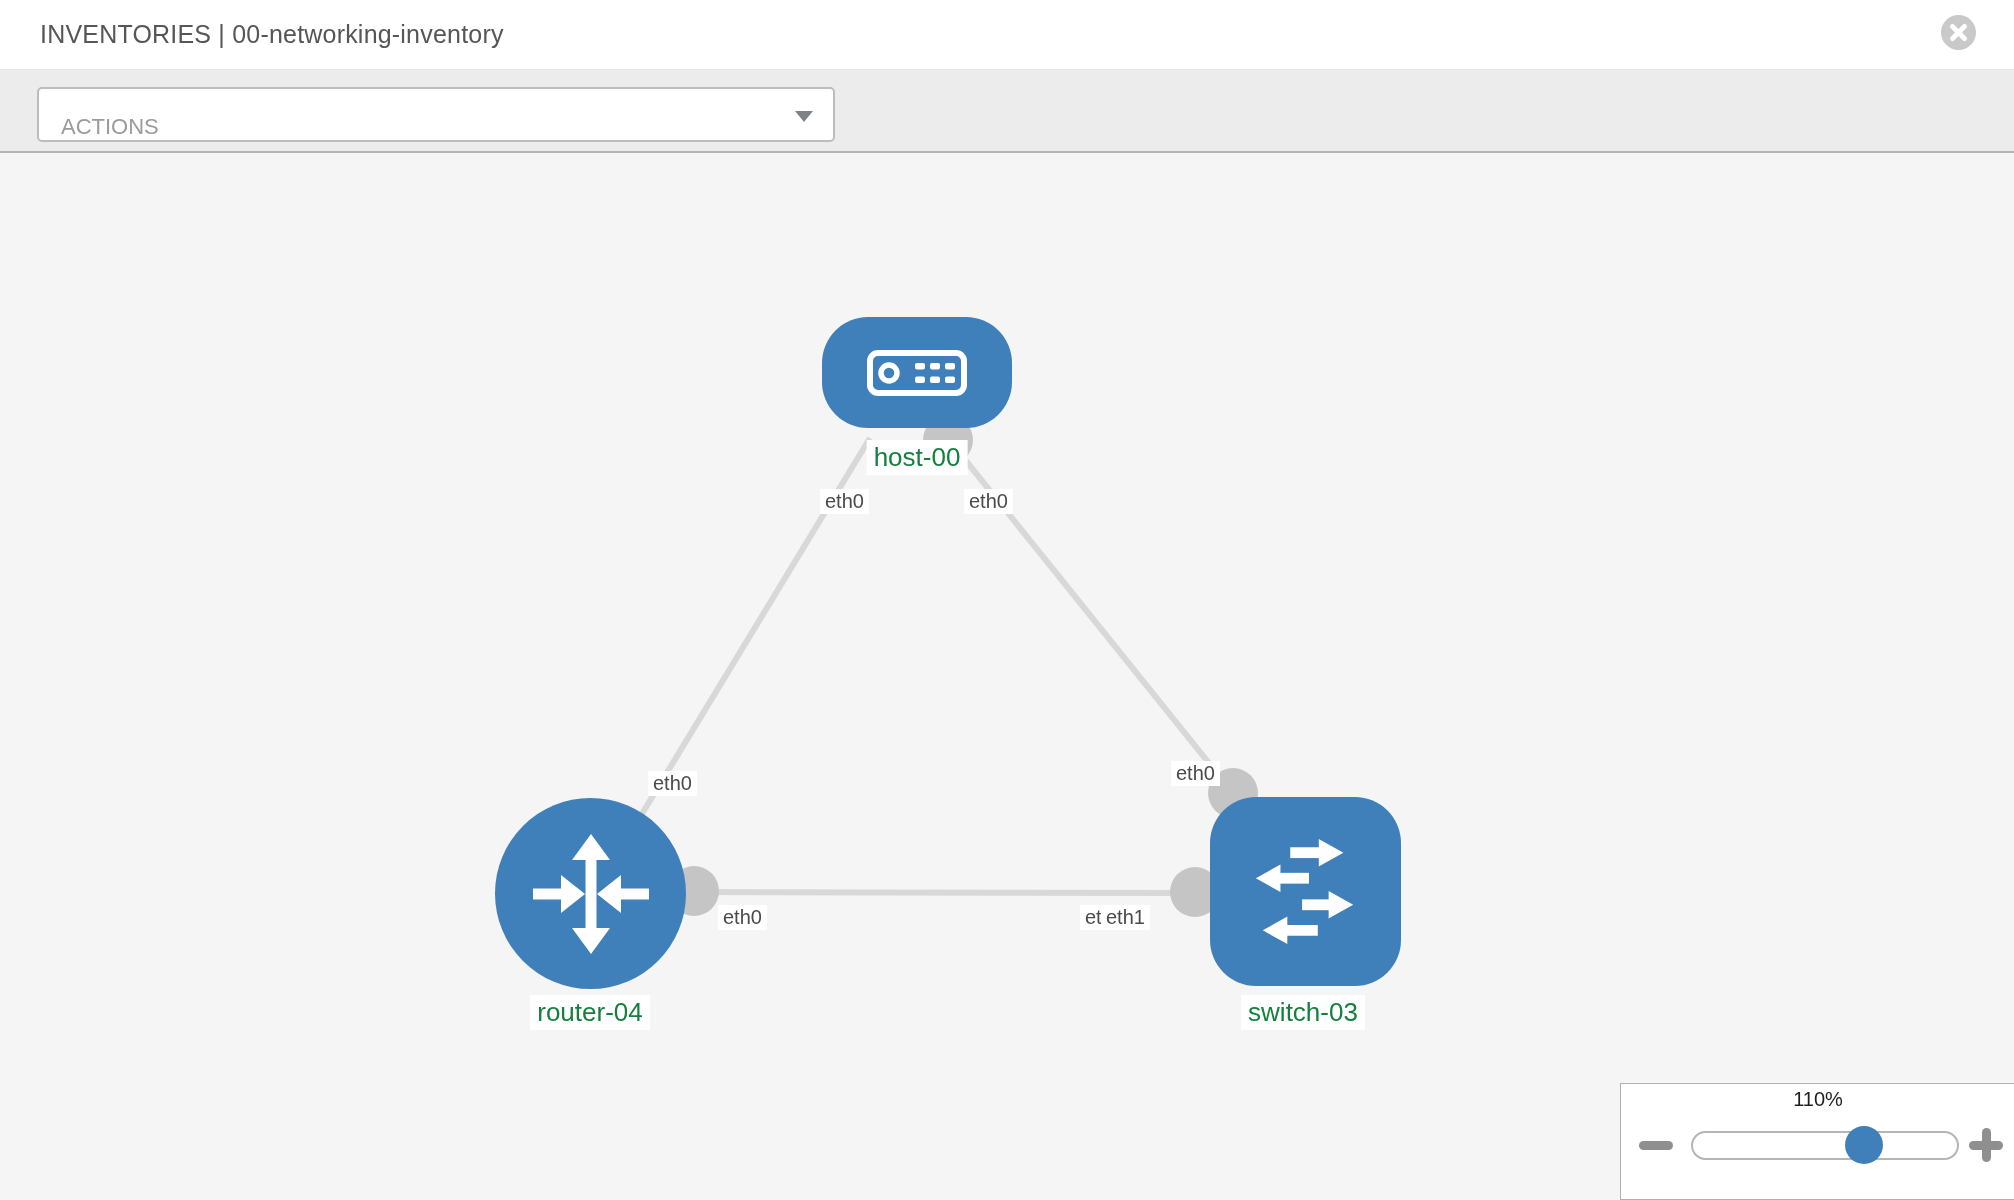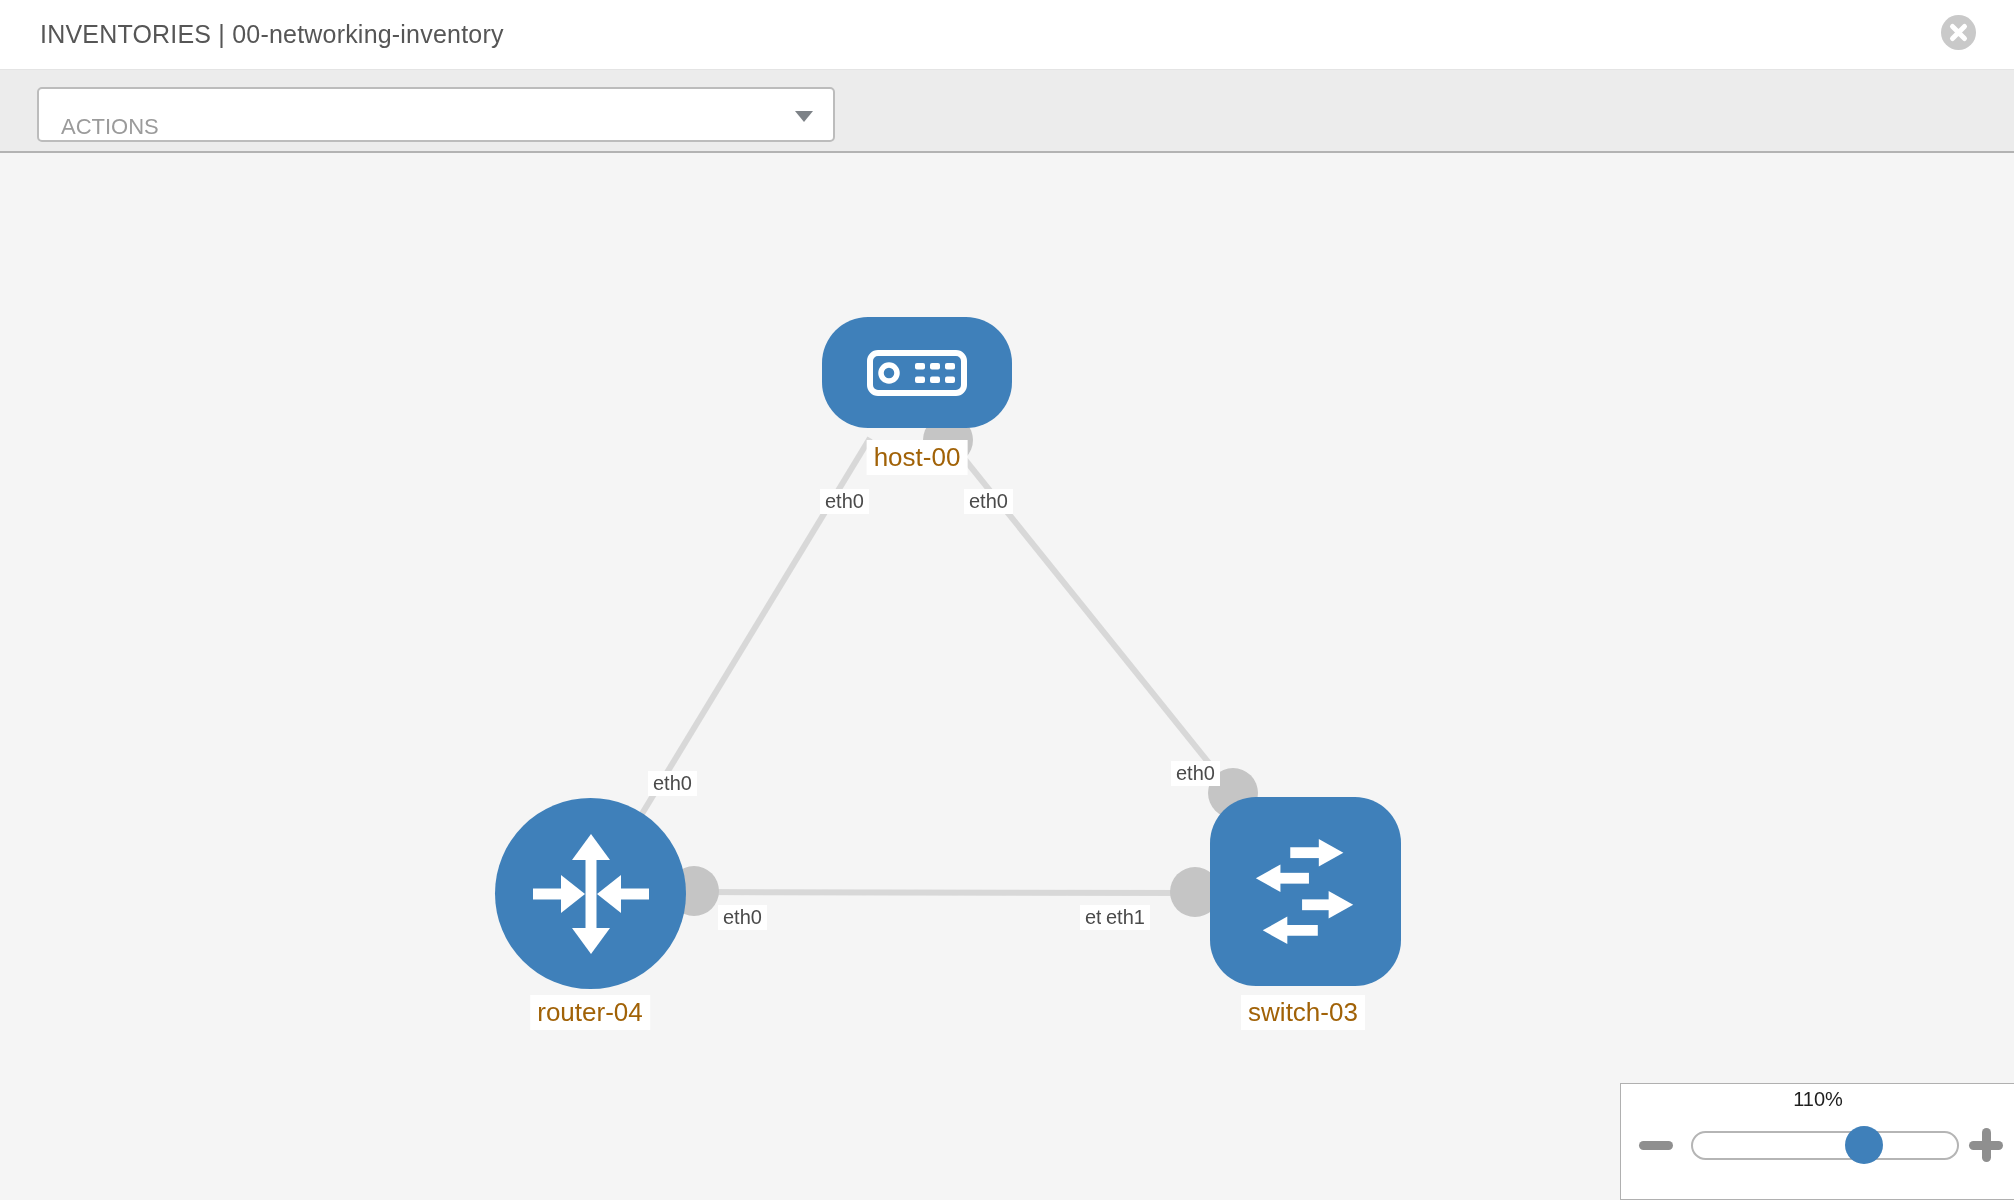--- a/index.html
+++ b/index.html
@@ -44,21 +44,21 @@
   .iface-router-e   { left:669px;  top:713px; }
   .iface-switch-nw  { left:1208px; top:615px; }
   .iface-switch-w   { left:1170px; top:714px; }
 
   .node { position:absolute; background:#3f80ba; display:flex;
           align-items:center; justify-content:center; cursor:pointer; }
   .node-host   { left:822px;  top:164px; width:190px; height:111px; border-radius:46px; }
   .node-router { left:495px;  top:645px; width:191px; height:191px; border-radius:50%; }
   .node-switch { left:1210px; top:644px; width:191px; height:189px; border-radius:46px; }
 
-  .node-label { position:absolute; background:#ffffff; color:#a16207;
+  .node-label { position:absolute; background:#ffffff; color:#15803d;
                 font-size:26px; padding:2px 7px; white-space:nowrap;
                 transform:translateX(-50%); }
   .lbl-host   { left:917px;  top:287px; }
   .lbl-router { left:590px;  top:842px; }
   .lbl-switch { left:1303px; top:842px; }
 
   .edge-label { position:absolute; background:#ffffff; color:#4a4a4a;
                 font-size:20px; padding:1px 5px; white-space:nowrap;margin-top:35px; }
   .el-host-l   { left:820px;  top:301px; }
   .el-host-r   { left:964px;  top:301px; }

